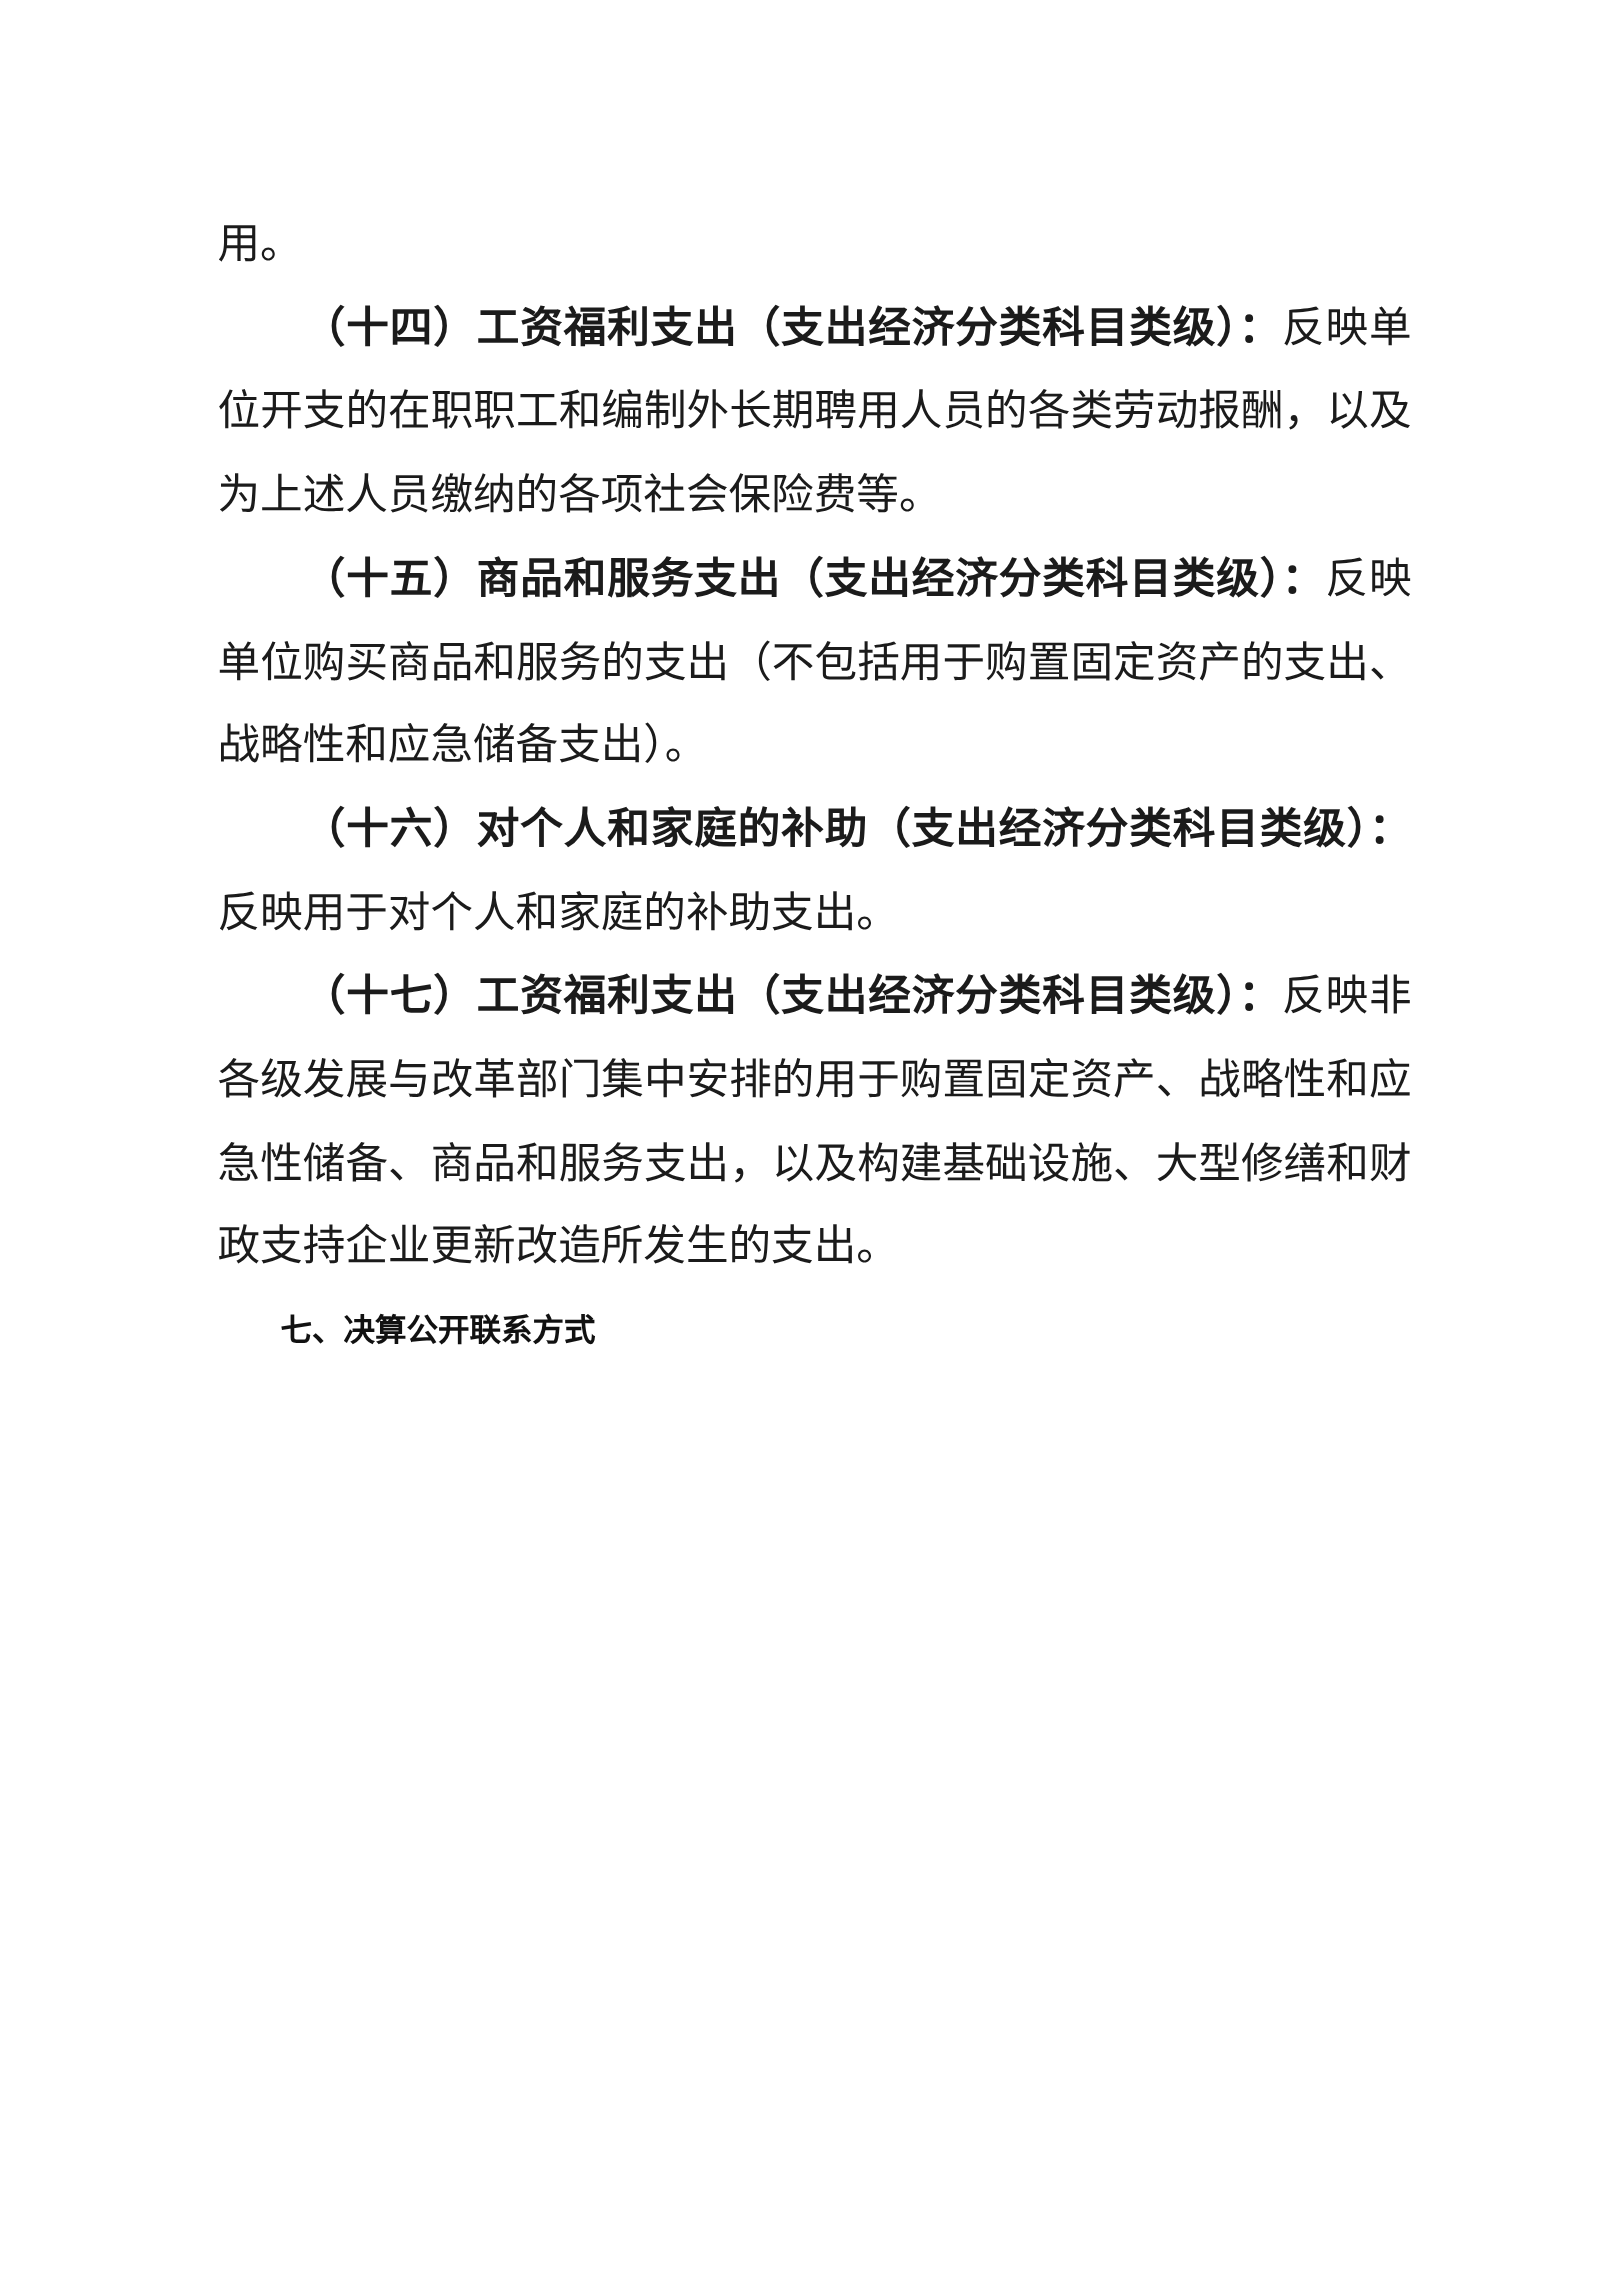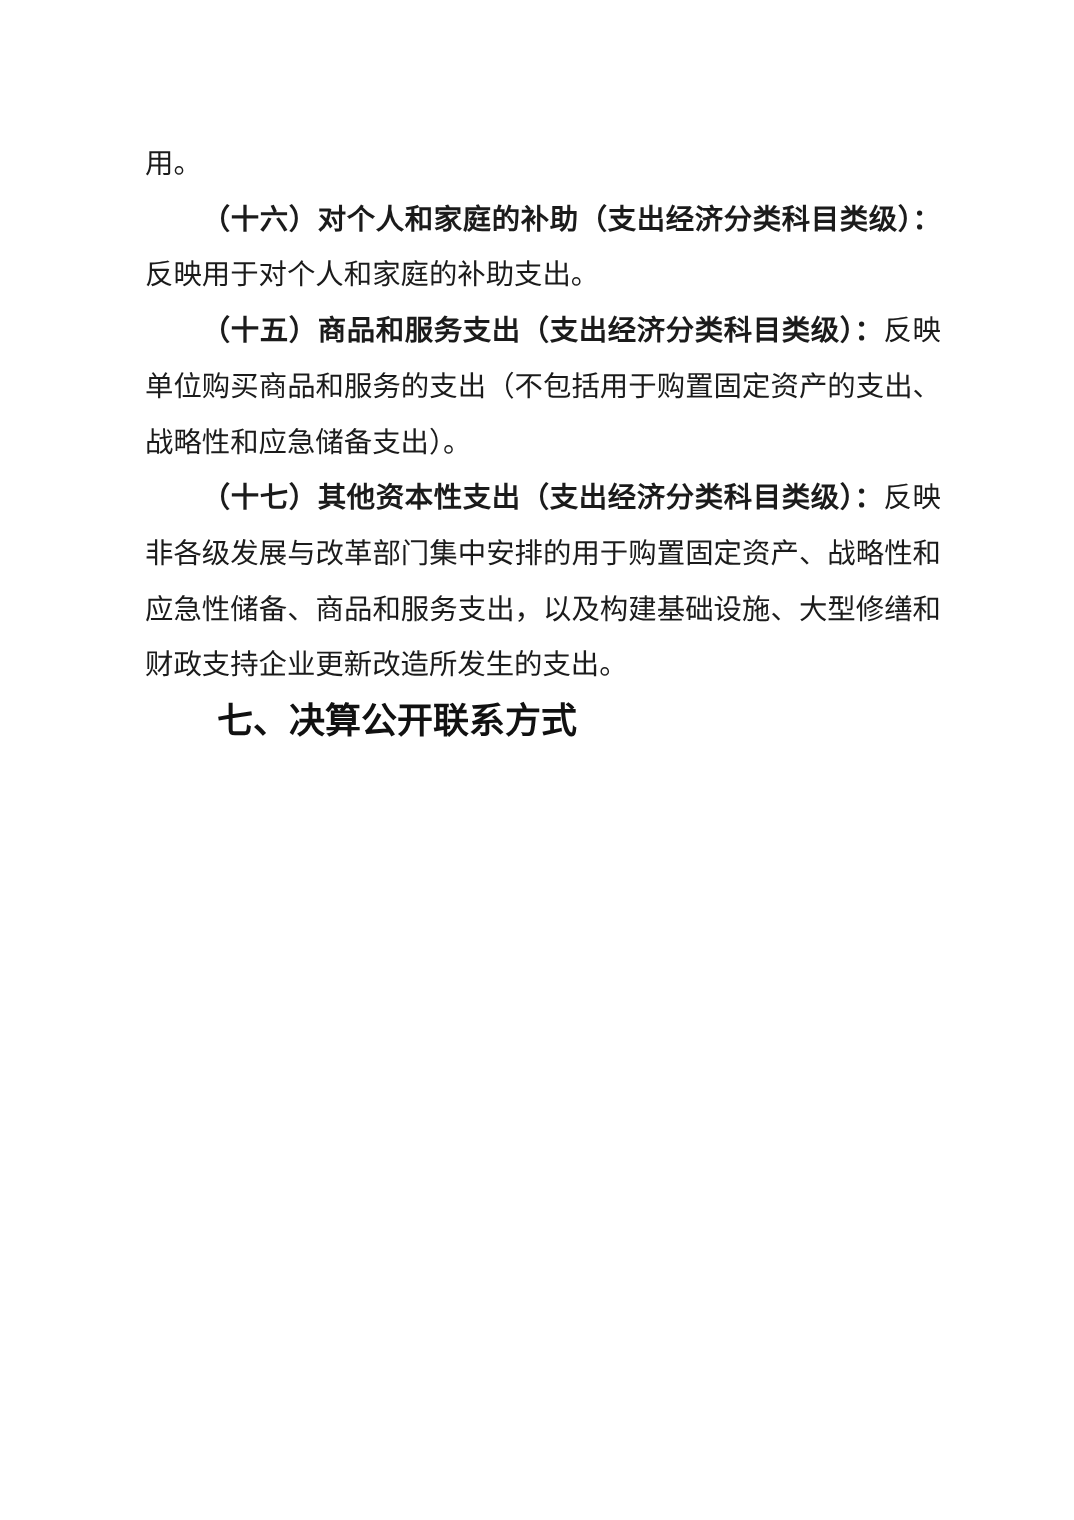--- a/index.html
+++ b/index.html
@@ -39,37 +39,38 @@
   }
   .lead {
     font-weight: bold;
   }
   .heading {
     margin: 0;
     padding: 0;
     text-indent: 2em;
     font-family: "Liberation Sans", "DejaVu Sans", sans-serif;
     font-weight: bold;
-    font-size: 36px;
+    font-size: 21px;
     line-height: 55.7px;
     color: #111111;
   }
 </style>
 </head>
 <body>
 
 <div class="page">
   <div class="content">
 
     <p class="continuation">用。</p>
 
+    <p class="para"><span class="lead">（十四）工资福利支出（支出经济分类科目类级）：</span><span>反映单位开支的在职职工和编制外长期聘用人员的各类劳动报酬，以及为上述人员缴纳的各项社会保险费等。</span></p>
+
+    <p class="para"><span class="lead">（十五）商品和服务支出（支出经济分类科目类级）：</span><span>反映单位购买商品和服务的支出（不包括用于购置固定资产的支出、战略性和应急储备支出）。</span></p>
 
     <p class="para"><span class="lead">（十六）对个人和家庭的补助（支出经济分类科目类级）：</span><span>反映用于对个人和家庭的补助支出。</span></p>
 
-    <p class="para"><span class="lead">（十五）商品和服务支出（支出经济分类科目类级）：</span><span>反映单位购买商品和服务的支出（不包括用于购置固定资产的支出、战略性和应急储备支出）。</span></p>
-
-    <p class="para"><span class="lead">（十七）其他资本性支出（支出经济分类科目类级）：</span><span>反映非各级发展与改革部门集中安排的用于购置固定资产、战略性和应急性储备、商品和服务支出，以及构建基础设施、大型修缮和财政支持企业更新改造所发生的支出。</span></p>
+    <p class="para"><span class="lead">（十七）工资福利支出（支出经济分类科目类级）：</span><span>反映非各级发展与改革部门集中安排的用于购置固定资产、战略性和应急性储备、商品和服务支出，以及构建基础设施、大型修缮和财政支持企业更新改造所发生的支出。</span></p>
 
     <h2 class="heading">七、决算公开联系方式</h2>
 
 
   </div>
 </div>
 
 </body></html>

